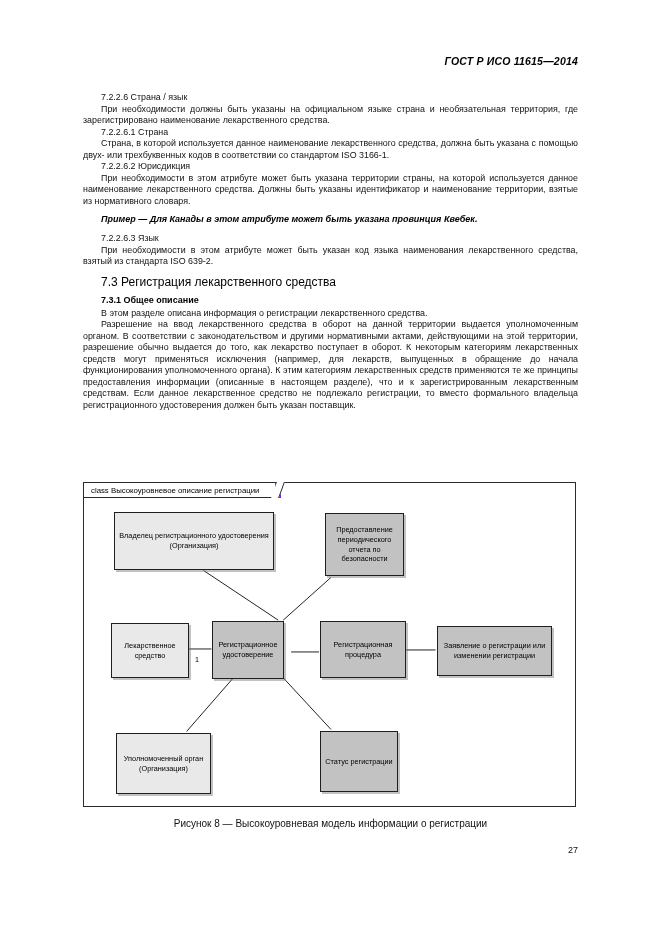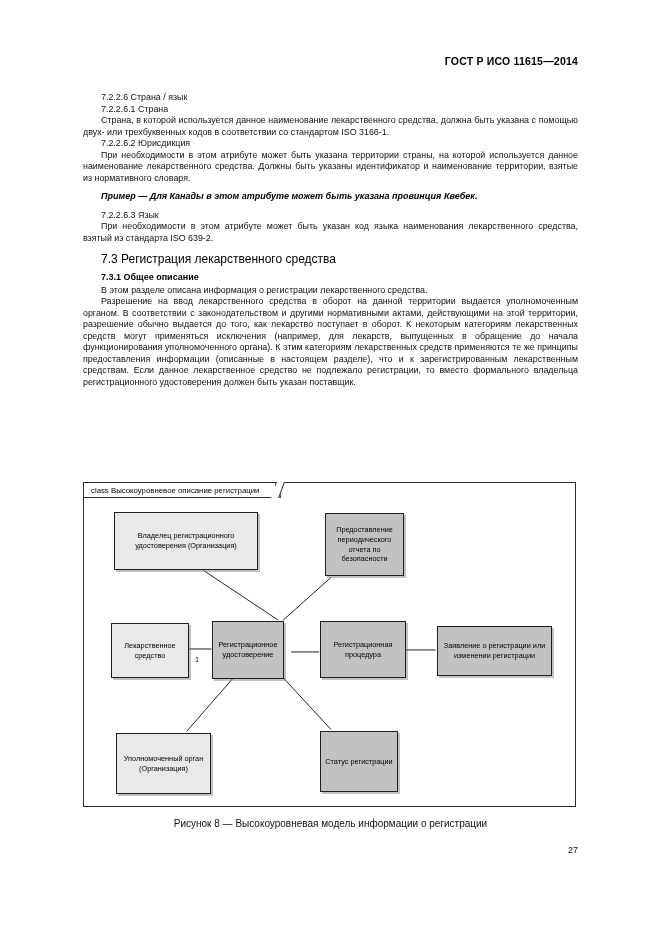--- a/index.html
+++ b/index.html
@@ -22,20 +22,21 @@
   
   .running-head {
     position: absolute;
     top: 55px;
     right: 83px;
     font-size: 10.5px;
     font-weight: bold;
     letter-spacing: 0.2px;
     color: #000;
     white-space: nowrap;
+    font-style: italic;
   }
 
   
   .content {
     position: absolute;
     left: 83px;
     top: 92px;
     width: 495px;
   }
   p.t {
@@ -165,20 +166,21 @@
 </style>
 </head>
 <body>
 
 <div class="page">
 
   <div class="running-head">ГОСТ Р ИСО 11615—2014</div>
 
   <div class="content">
     <p class="t">7.2.2.6 Страна / язык</p>
+    <p class="t">При необходимости должны быть указаны на официальном языке страна и необязательная территория, где зарегистрировано наименование лекарственного средства.</p>
     <p class="t">7.2.2.6.1 Страна</p>
     <p class="t">Страна, в которой используется данное наименование лекарственного средства, должна быть указана с помощью двух-  или трехбуквенных кодов в соответствии со стандартом ISO 3166-1.</p>
     <p class="t">7.2.2.6.2 Юрисдикция</p>
     <p class="t">При необходимости в этом атрибуте может быть указана территории страны, на которой используется данное наименование лекарственного средства. Должны быть указаны идентификатор и наименование территории, взятые из нормативного словаря.</p>
     <p class="example">Пример — Для Канады в этом атрибуте может быть указана провинция Квебек.</p>
     <p class="t">7.2.2.6.3 Язык</p>
     <p class="t">При необходимости в этом атрибуте может быть указан код языка наименования лекарственного средства, взятый из стандарта ISO 639-2.</p>
     <h2 class="h">7.3 Регистрация лекарственного средства</h2>
     <h3 class="h">7.3.1 Общее описание</h3>
     <p class="t">В этом разделе описана информация о регистрации лекарственного средства.</p>
@@ -196,21 +198,21 @@
             <line x1="200" y1="138" x2="248" y2="95"></line>
             <line x1="105" y1="167" x2="128" y2="167"></line>
             <line x1="208" y1="170" x2="236" y2="170"></line>
             <line x1="322" y1="168" x2="353" y2="168"></line>
             <line x1="150" y1="196" x2="103" y2="250"></line>
             <line x1="200" y1="196" x2="248" y2="248"></line>
           </g>
       </svg>
 
       <div id="node-layer">
-          <div class="node light" style="left: 30px; top: 29px; width: 144px; height: 58px;">
+          <div class="node light" style="left: 30px; top: 29px; width: 160px; height: 58px;">
             <span>Владелец регистрационного удостоверения (Организация)</span>
           </div>
           <div class="node dark" style="left: 241px; top: 30px; width: 79px; height: 63px;">
             <span>Предоставление периодического отчета по безопасности</span>
           </div>
           <div class="node light" style="left: 27px; top: 140px; width: 78px; height: 55px;">
             <span>Лекарственное средство</span>
           </div>
           <div class="node dark" style="left: 128px; top: 138px; width: 72px; height: 58px;">
             <span>Регистрационное удостоверение</span>

